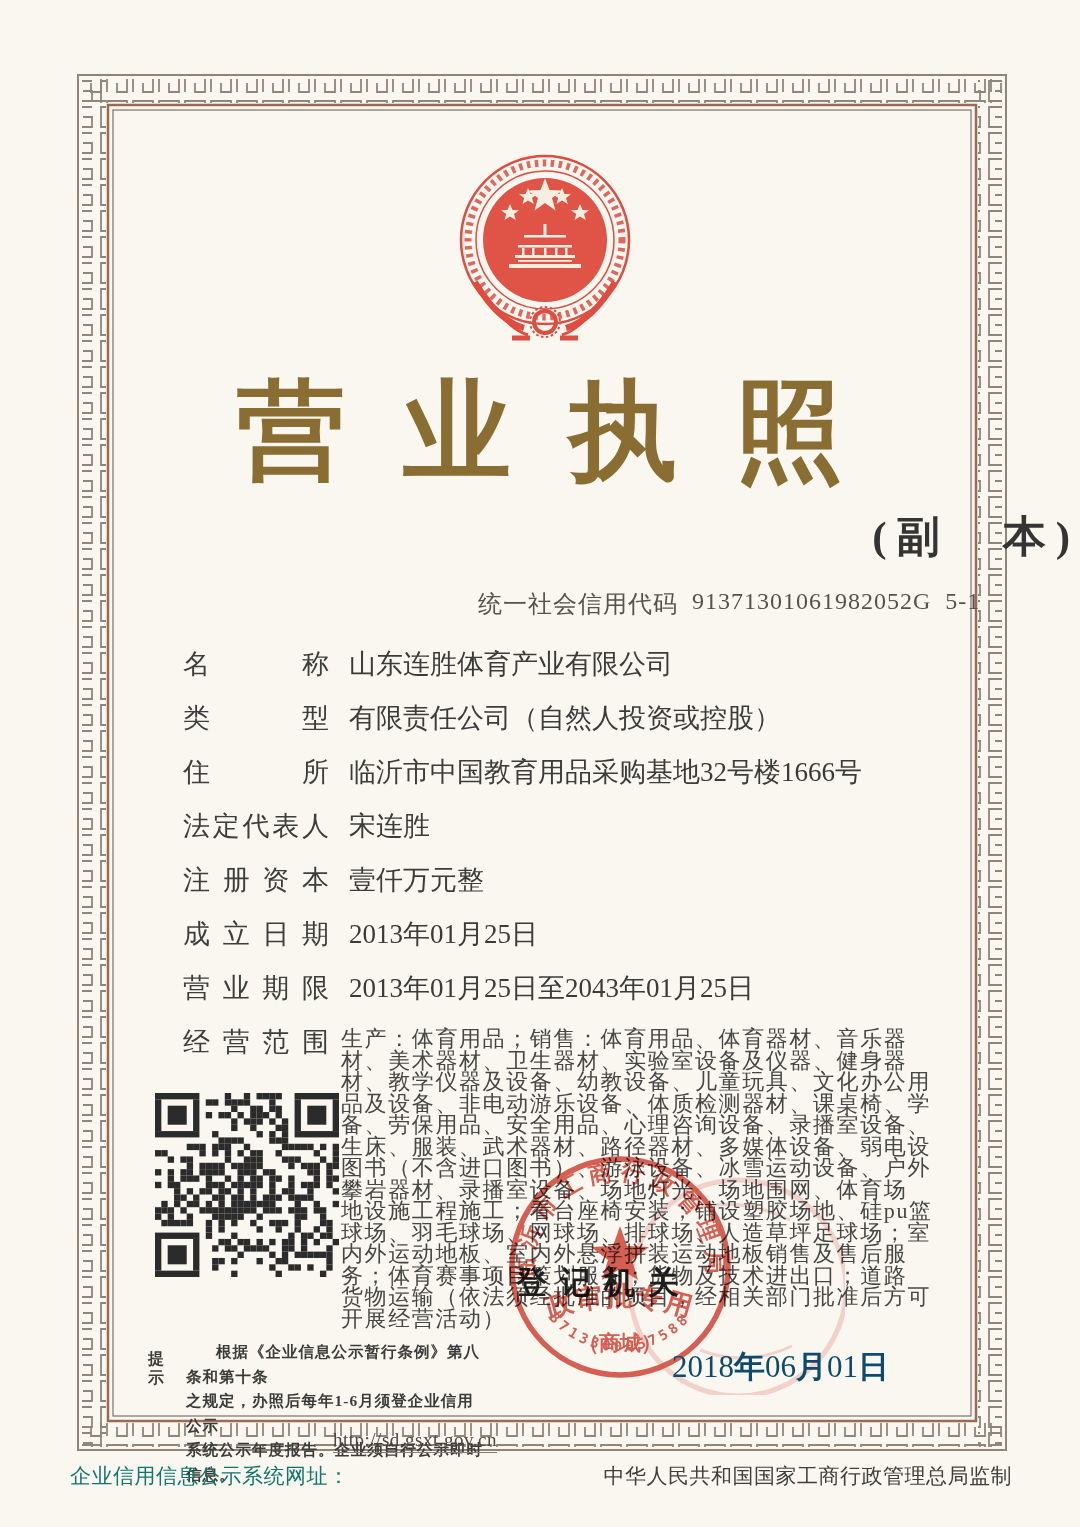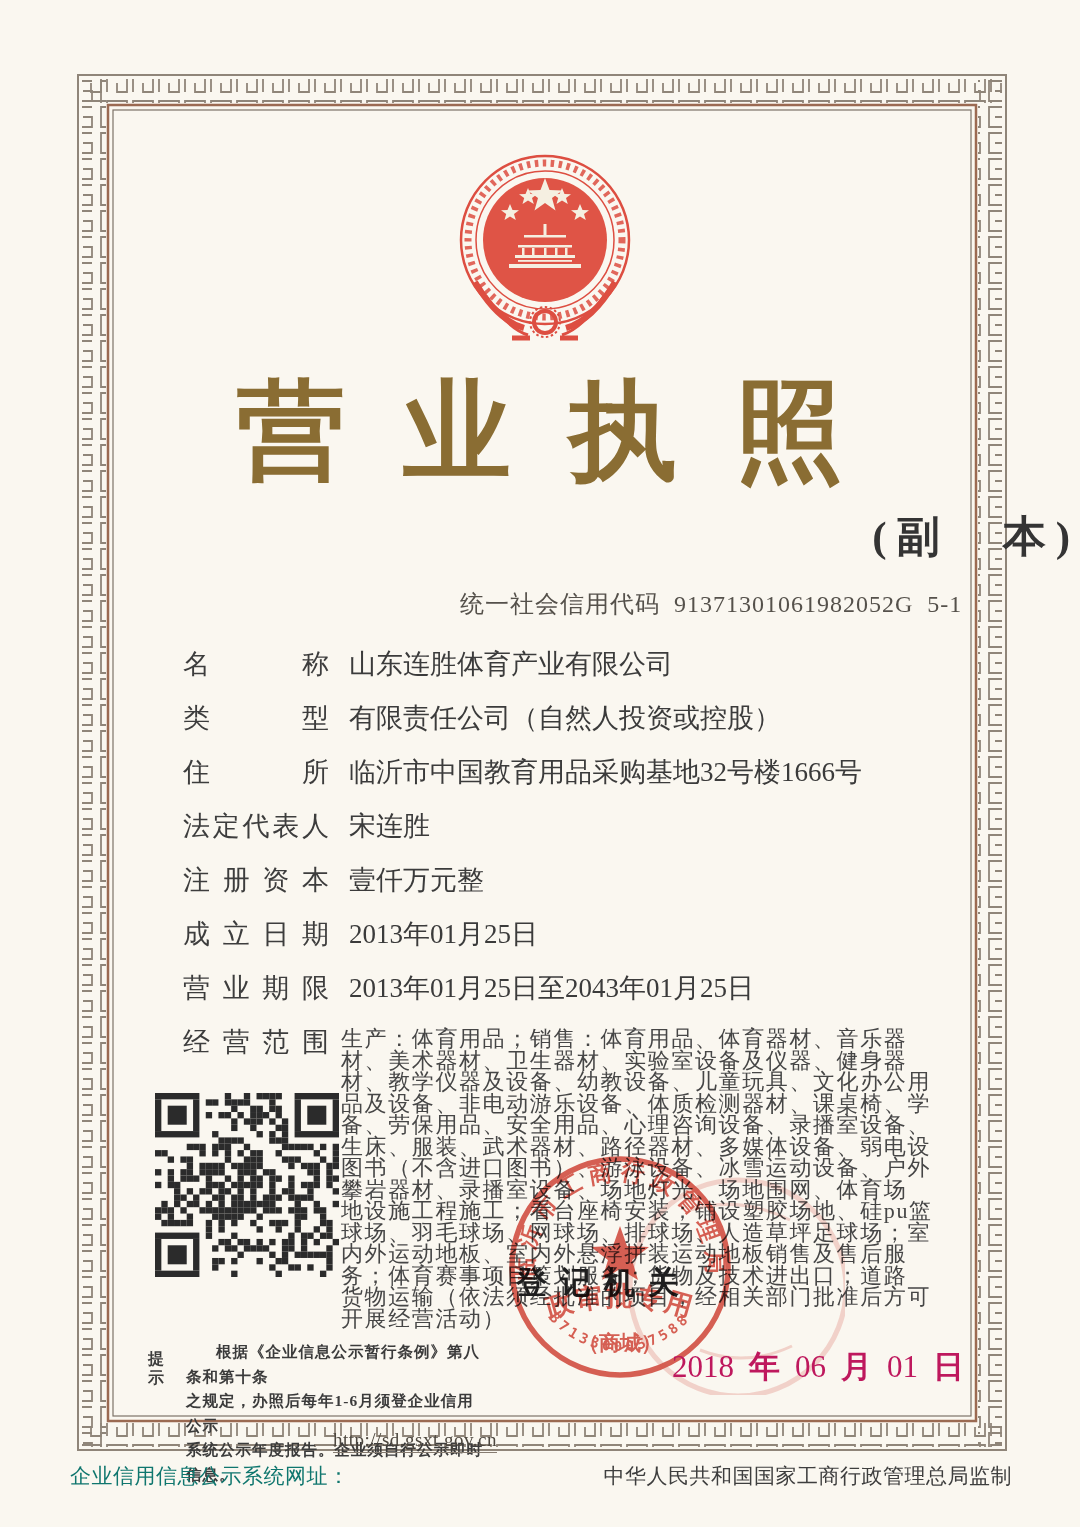--- a/index.html
+++ b/index.html
@@ -21,22 +21,22 @@
     font-family:"Liberation Sans","DejaVu Sans",sans-serif;
     font-weight:bold;font-size:108px;line-height:118px;
     color:#8a6d33;
   }
   .subtitle{
     left:0;top:508px;width:1080px;text-align:right;
     font-size:43px;letter-spacing:10px;color:#343434;font-weight:bold;
   }
   
   .credit{
-    left:460px;top:588px;font-size:24px;color:#55514b;letter-spacing:1px;
-    display:flex;gap:14px;white-space:nowrap;align-items:center;
+    left:478px;top:588px;font-size:24px;color:#55514b;letter-spacing:1px;
+    display:flex;gap:14px;white-space:nowrap;
   }
   
   .fields{left:183px;top:650px;width:772px;}
   .frow{display:flex;align-items:flex-start;margin-bottom:26px;height:28px;}
   .frow.scope-row{height:auto;}
   .flabel{
     flex:0 0 146px;width:146px;display:inline-block;
     text-align:justify;text-align-last:justify;
     font-size:27px;line-height:28px;color:#3d3d3d;
   }
@@ -58,22 +58,22 @@
   .notice .nline:first-child{text-indent:30px;}
   
   .reg-auth{
     left:516px;top:1262px;
     font-family:"Liberation Sans","DejaVu Sans",sans-serif;
     font-weight:bold;font-size:31px;letter-spacing:13px;color:#1e1e1e;white-space:nowrap;
   }
   #seal{left:500px;top:1150px;mix-blend-mode:multiply;opacity:.93;}
   
   .issue-date{
-    left:672px;top:1346px;display:flex;gap:15px;align-items:baseline;
-    font-size:31px;color:#be185d;white-space:nowrap;
+    left:672px;top:1346px;display:flex;align-items:baseline;
+    font-size:31px;color:#0c4a6e;white-space:nowrap;
   }
   .issue-date .cn{font-family:"Liberation Sans","DejaVu Sans",sans-serif;font-weight:bold;}
   
   .url{
     left:333px;top:1429px;font-size:19px;color:#4d473f;letter-spacing:.5px;
     border-bottom:1.5px solid #877d72;padding-bottom:1px;white-space:nowrap;
   }
   .footer-left{left:70px;top:1462px;font-size:21px;color:#0f766e;letter-spacing:.5px;}
   .footer-right{right:68px;top:1462px;font-size:21px;color:#3e3e3e;letter-spacing:.5px;}
 </style>

